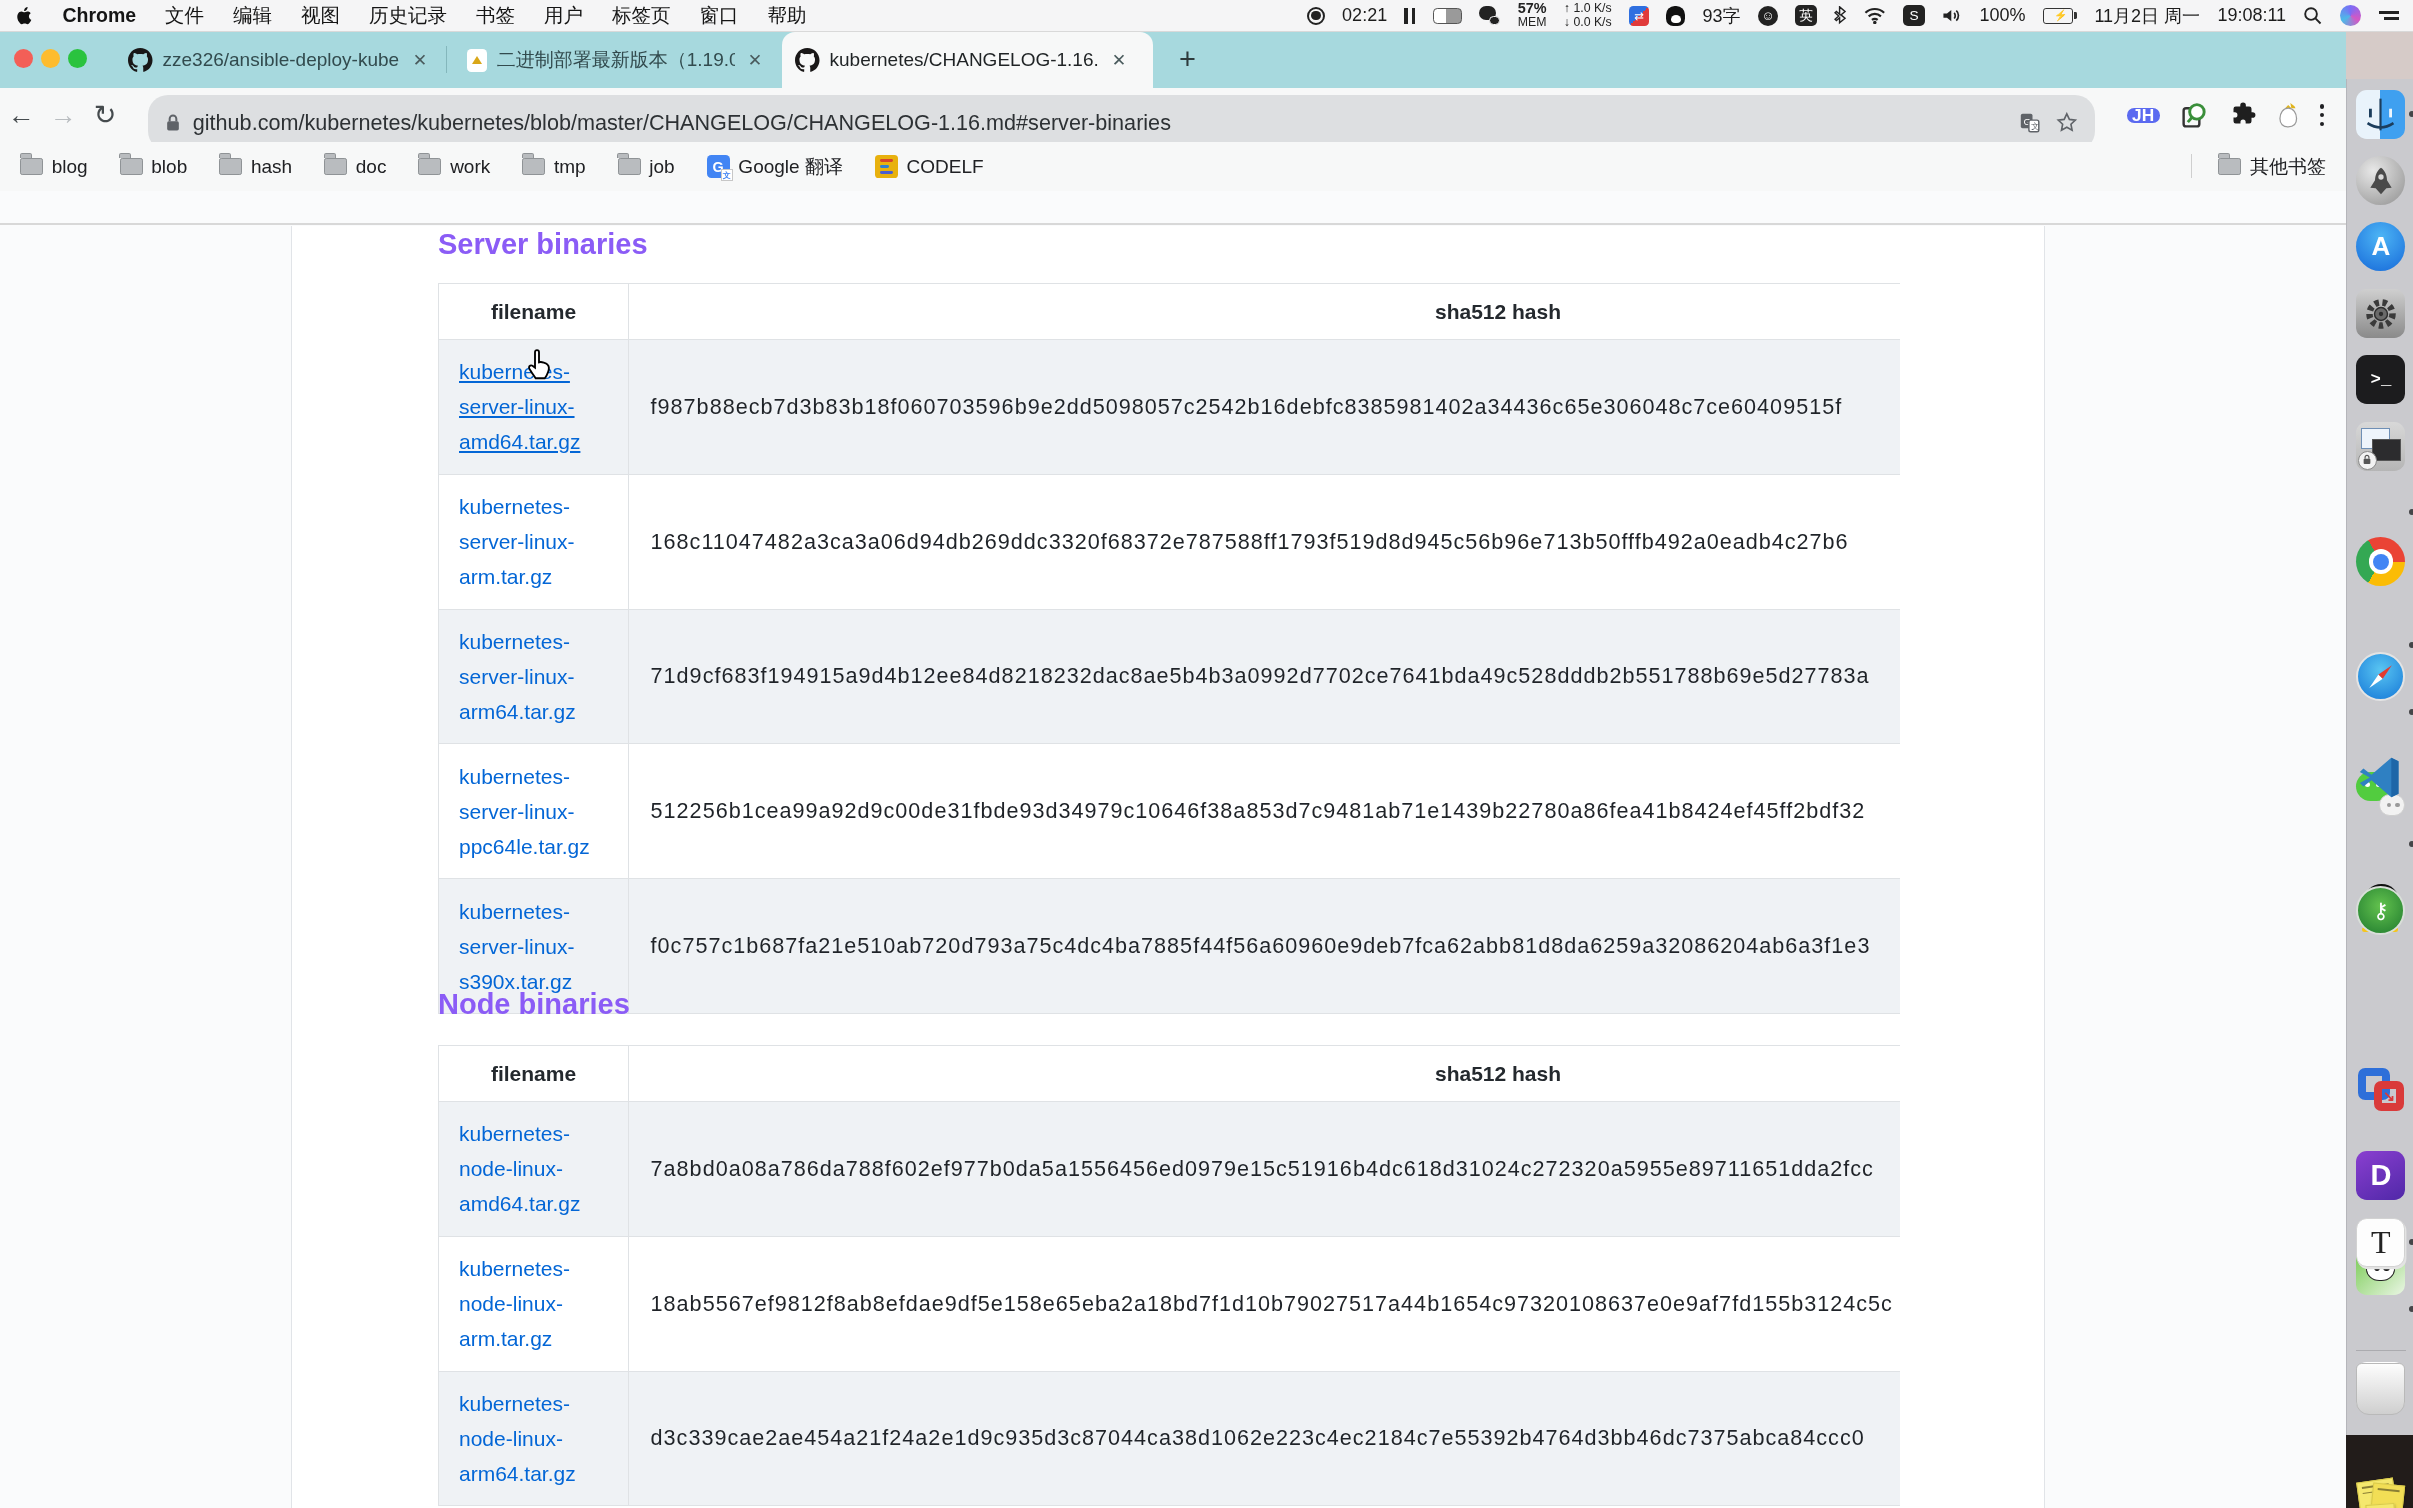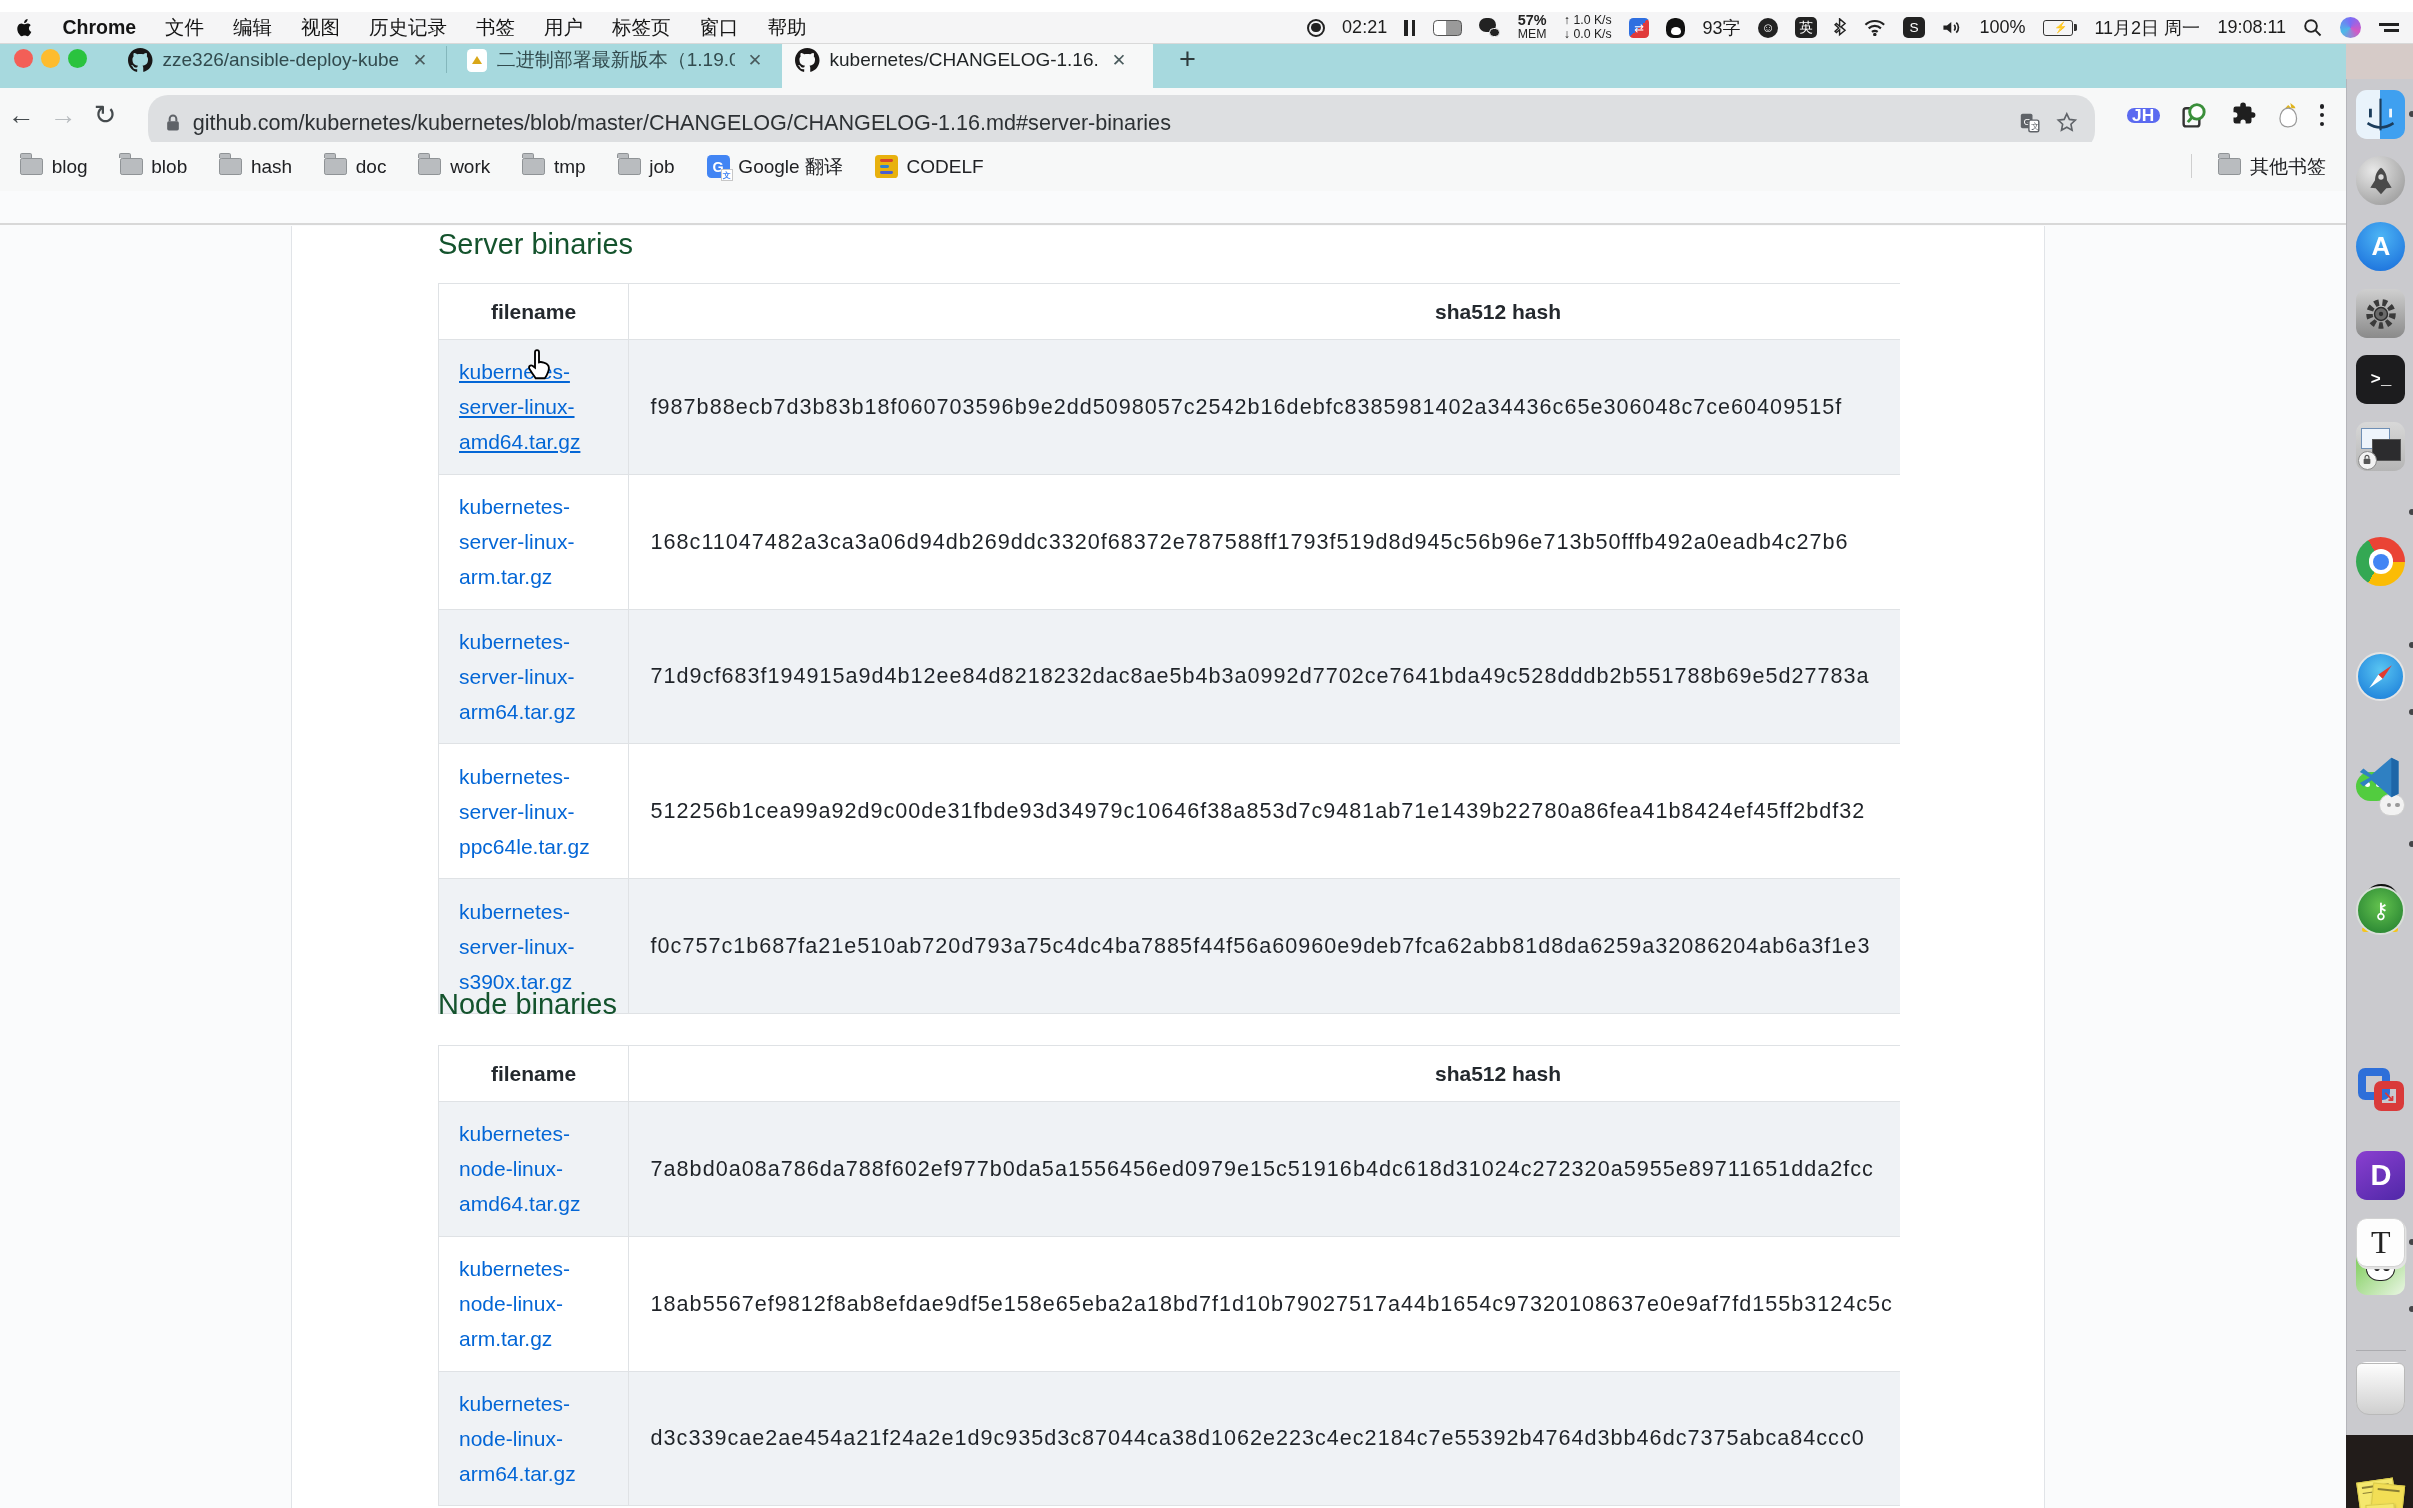--- a/index.html
+++ b/index.html
@@ -1,20 +1,20 @@
 <!DOCTYPE html>
 <html style="font-size:11.5px"><head>
 <meta charset="utf-8">
 <style>
   * { margin:0; padding:0; box-sizing:border-box; }
   html,body { width:2413px; height:1509px; overflow:hidden; background:#fff;
               font-family:"Liberation Sans", sans-serif; }
 
   
-  #menubar { position:absolute; left:0; top:12px; width:2413px; height:32px;
+  #menubar { position:absolute; left:0; top:0; width:2413px; height:32px;
              background:#f5f5f6; border-bottom:0.7px solid #d9d9d9;
              display:flex; align-items:center; padding:0 14.4px; z-index:50; }
   .mb-left { display:flex; align-items:center; gap:29px; font-size:19.5px; color:#151515; }
   .mb-left .appname { font-weight:bold; }
   .mb-right { margin-left:auto; display:flex; align-items:center; gap:17.3px; font-size:18px; color:#1c1c1c; }
   .stk { display:flex; flex-direction:column; align-items:flex-end; font-size:12.3px; line-height:13.7px; color:#222; }
   .ico { display:inline-flex; align-items:center; justify-content:center; }
   .dot-circle { width:18px; height:18px; border-radius:50%; border:2.9px solid #222; position:relative; }
   .dot-circle::after { content:""; position:absolute; inset:2.2px; border-radius:50%; background:#222; }
   .pausebars { display:flex; gap:3.6px; } .pausebars i { width:3.6px; height:16px; background:#222; }
@@ -71,21 +71,21 @@
   .codelf-ico i { height:2.9px; border-radius:1.4px; } .codelf-ico i:nth-child(1){background:#d6452c;} .codelf-ico i:nth-child(2){background:#2f7fd1; width:70%;} .codelf-ico i:nth-child(3){background:#4a5fd0;}
   .bm-right { margin-left:auto; display:flex; align-items:flex-start; gap:26px; }
   .vdiv { width:1.4px; height:24.5px; background:#cfcfcf; }
 
   
   #content { position:absolute; left:0; top:159px; width:100%; height:1318px; background:#fafbfc; }
   #content .topline { position:absolute; left:0; top:32px; width:100%; height:2.2px; background:#d8d8d8; }
   .boxborder { position:absolute; top:35px; width:1.4px; height:1284px; background:#e1e4e8; }
   #boxL { left:291px; } #boxR { left:2044px; }
   #whitebody { position:absolute; left:292px; top:35px; width:1752px; height:1284px; background:#fff; }
-  h2.gh { position:absolute; left:438px; font-size:29px; font-weight:400; color:#14532d; }
+  h2.gh { position:absolute; left:438px; font-size:29px; font-weight:700; color:#8b5cf6; }
   .tablewrap { position:absolute; left:438px; width:1462px; overflow:hidden; }
   table.gh { border-collapse:collapse; table-layout:fixed; width:1930px; font-size:21px; color:#24292e; }
   table.gh col.c1 { width:190px; }
   table.gh th { height:56px; font-weight:bold; text-align:center; border:1.4px solid #dfe2e5; }
   table.gh td { height:123px; border:1.4px solid #dfe2e5; vertical-align:middle; }
   table.gh tr:nth-child(even) td { background:#eff2f5; }
   td.fn { padding:14.4px 0 14.4px 20px; }
   td.fn a { color:#0366d6; text-decoration:none; font-size:21px; line-height:35px; display:block; }
   td.fn a.hov { text-decoration:underline; }
   td.hash { padding-left:21.6px; font-size:21.6px; letter-spacing:1px; white-space:nowrap; overflow:hidden; color:#1f2328; }

